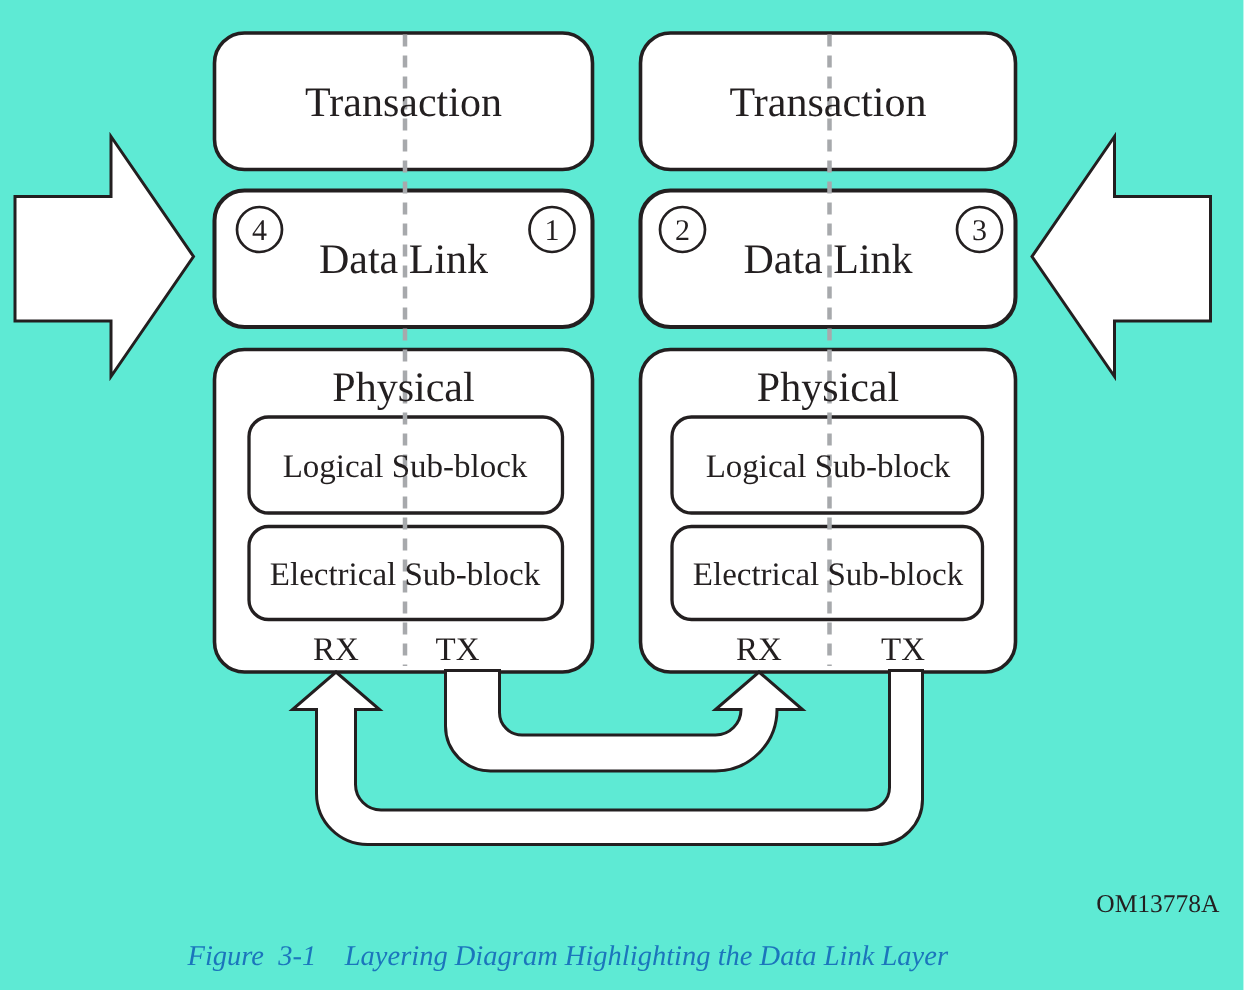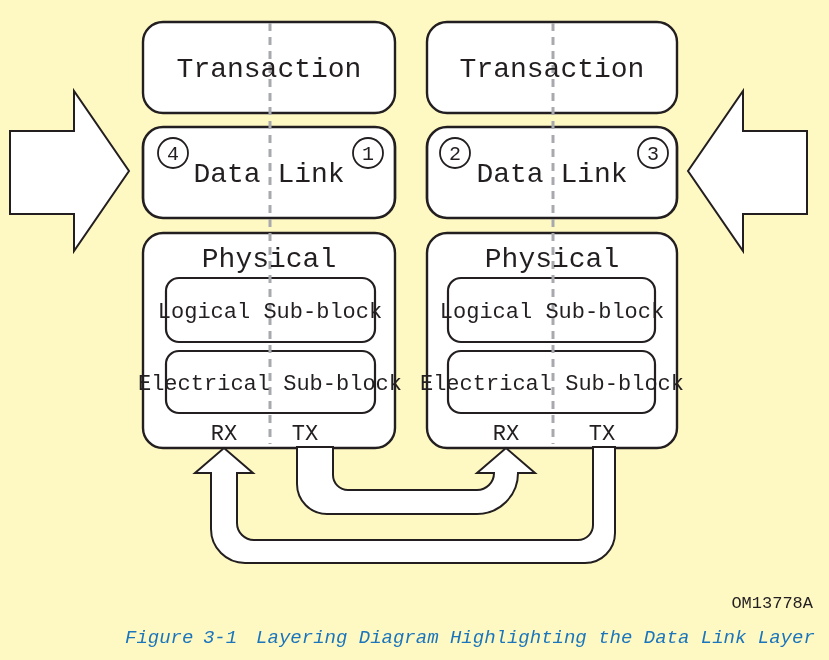--- a/index.html
+++ b/index.html
@@ -1,17 +1,17 @@
 <!DOCTYPE html>
 <html><head>
 <meta charset="utf-8">
 <style>
   html,body{margin:0;padding:0;background:#ffffff;}
-  .stage{position:relative;width:829px;height:660px;background:#fef9c3;overflow:hidden;
-         font-family:Liberation Mono, monospace;}
+  .stage{position:relative;width:829px;height:660px;background:#5eead4;overflow:hidden;
+         font-family:Liberation Serif, serif;}
   svg{display:block}
   text{fill:#231f20;}
   .lbl-big{font-size:28px;}
   .lbl-mid{font-size:22px;}
   .lbl-badge{font-size:20px;}
   .lbl-code{font-size:17px;}
   .lbl-caption{font-size:19px;font-style:italic;fill:#1b75bc;}
   .box{fill:#ffffff;stroke:#231f20;stroke-width:2.4;}
   .box-hl{fill:#ffffff;stroke:#231f20;stroke-width:2.7;}
   .subbox{fill:#ffffff;stroke:#231f20;stroke-width:2.2;}

